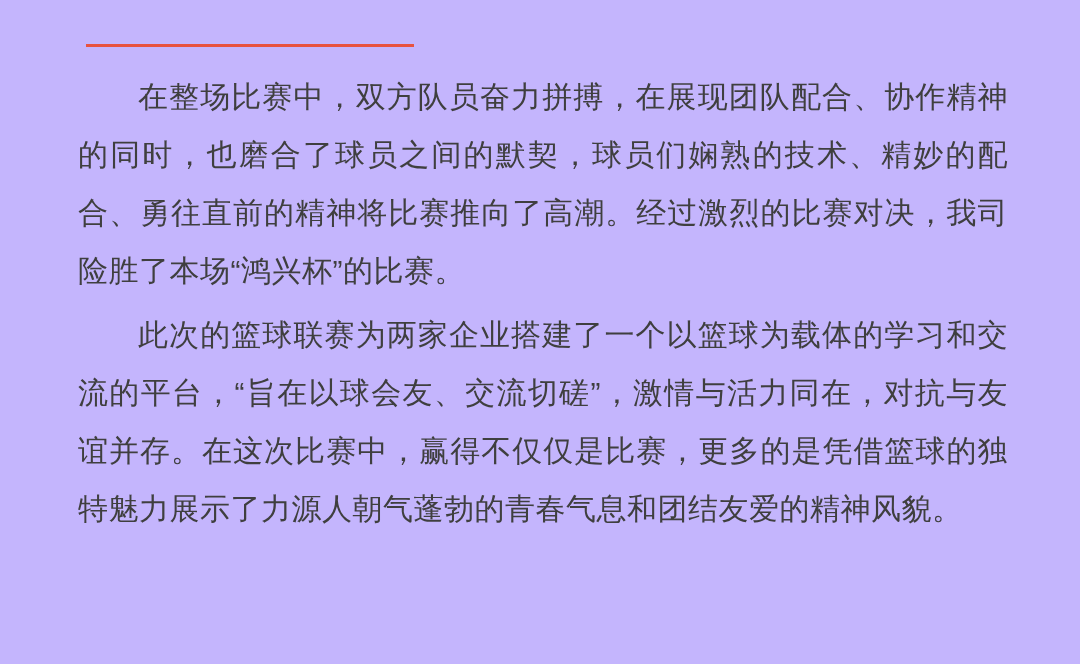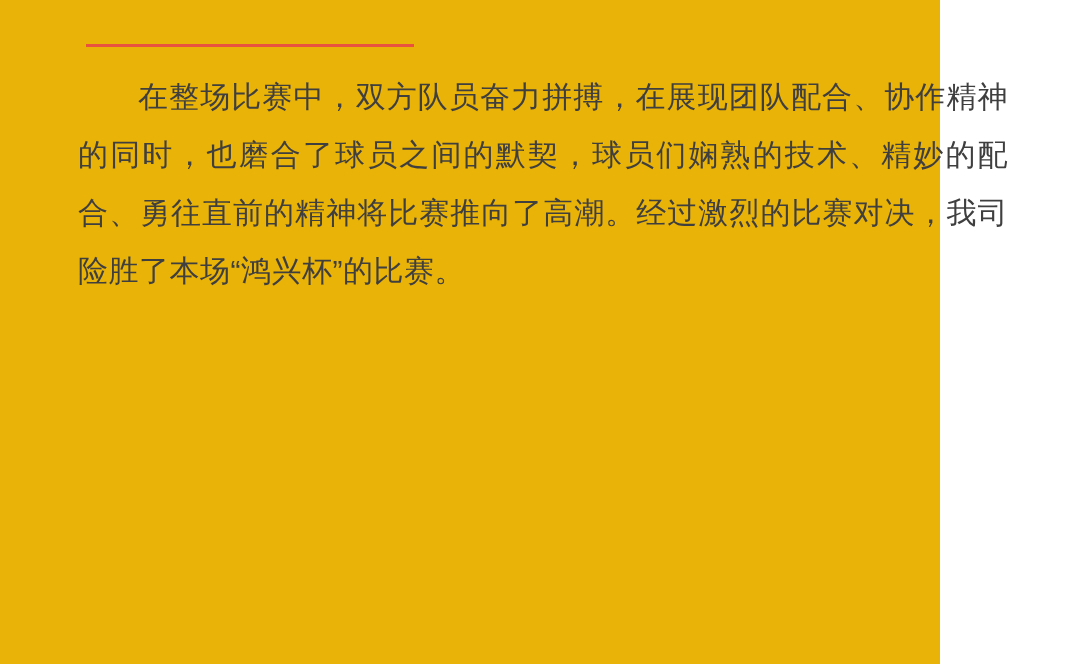--- a/index.html
+++ b/index.html
@@ -8,23 +8,23 @@
   }
   body {
     width: 1080px;
     height: 664px;
     background: #ffffff;
     font-family: "Liberation Sans", sans-serif;
     overflow: hidden;
   }
   .page {
     position: relative;
-    width: 940px;
+    width: 1080px;
     height: 664px;
-    background: #eab308;
+    background: #c4b5fd;
     box-sizing: border-box;
     text-decoration: underline;
   }
   .accent-rule {
     position: absolute;
     left: 86px;
     top: 44px;
     width: 328px;
     height: 3px;
     background: #e8523f;
@@ -50,15 +50,16 @@
 </style>
 </head>
 <body>
 
 <div class="page">
 
   <div class="accent-rule"></div>
 
   <div class="article-body">
     <p class="para">在整场比赛中，双方队员奋力拼搏，在展现团队配合、协作精神的同时，也磨合了球员之间的默契，球员们娴熟的技术、精妙的配合、勇往直前的精神将比赛推向了高潮。经过激烈的比赛对决，我司险胜了本场“鸿兴杯”的比赛。</p>
+    <p class="para">此次的篮球联赛为两家企业搭建了一个以篮球为载体的学习和交流的平台，“旨在以球会友、交流切磋”，激情与活力同在，对抗与友谊并存。在这次比赛中，赢得不仅仅是比赛，更多的是凭借篮球的独特魅力展示了力源人朝气蓬勃的青春气息和团结友爱的精神风貌。</p>
   </div>
 
 </div>
 
 </body></html>

